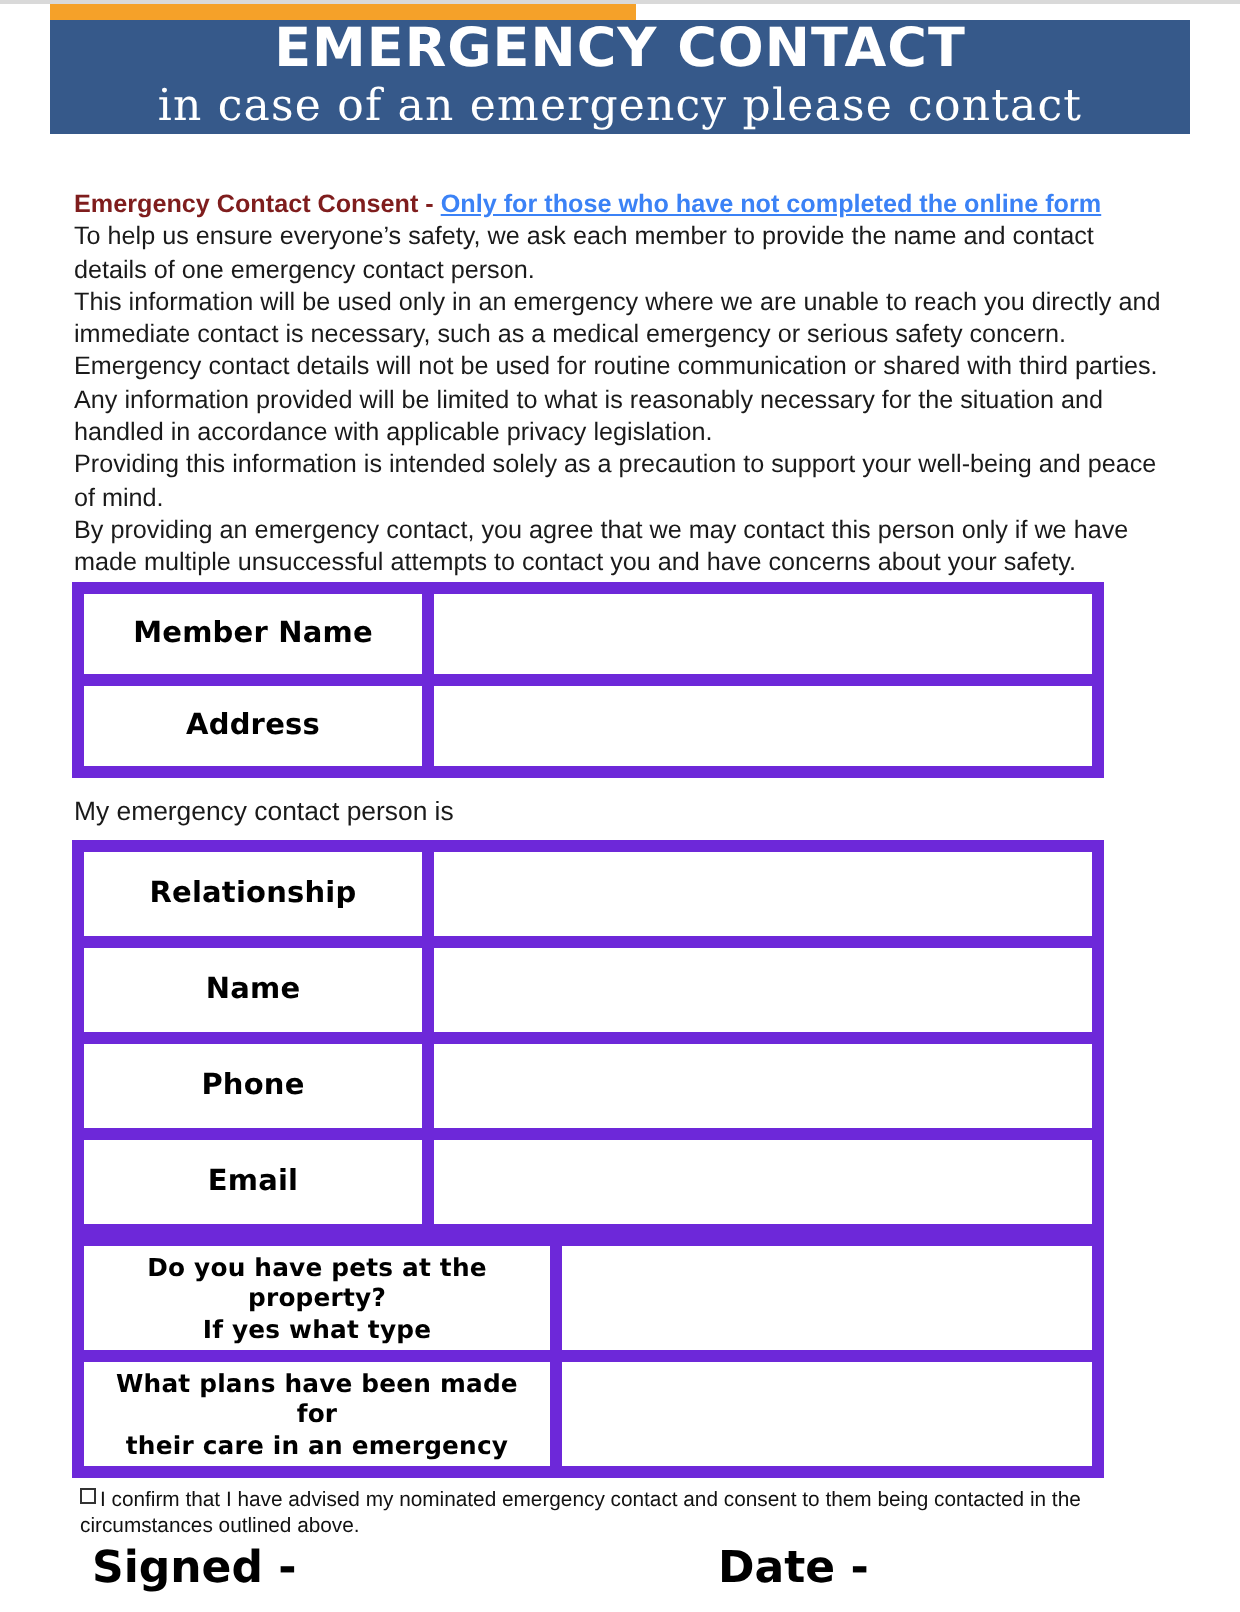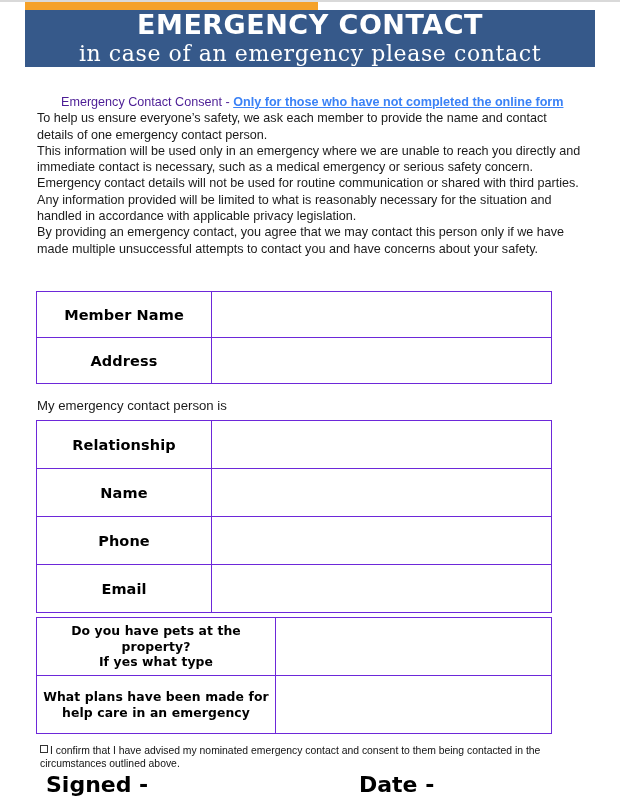--- a/index.html
+++ b/index.html
@@ -85,39 +85,38 @@
     left: 37px;
     width: 545px;
     font-size: 12.6px;
     line-height: 1.295;
     color: #1a1a1a;
   }
   .body-copy p {
     margin: 0;
   }
   .consent-label {
-    font-weight: normal;
-    color: #4c1d95;
-    margin-left: 24px;
+    font-weight: bold;
+    color: #7f1d1d;
   }
   .consent-red {
     color: #3b82f6;
     font-weight: bold;
     text-decoration: underline;
   }
 
   
   .form-table {
     position: absolute;
     border-collapse: collapse;
     table-layout: fixed;
     background: #ffffff;
   }
   .form-table td {
-    border: 1px solid #6d28d9;
+    border: 6px solid #6d28d9;
     padding: 0;
     vertical-align: middle;
     box-sizing: border-box;
   }
   .lbl-cell {
     text-align: center;
     font-weight: bold;
     font-family: "DejaVu Sans", sans-serif;
     letter-spacing: 0.1px;
     padding: 2px 6px !important;
@@ -213,20 +212,21 @@
     <div class="banner-title">EMERGENCY CONTACT</div>
     <div class="banner-subtitle">in case of an emergency please contact</div>
   </div>
 
   <div class="body-copy">
     <p><span class="consent-label">Emergency Contact Consent - </span><span class="consent-red">Only for those who have not completed the online form</span></p>
     <p>To help us ensure everyone’s safety, we ask each member to provide the name and contact details of one emergency contact person.</p>
     <p>This information will be used only in an emergency where we are unable to reach you directly and immediate contact is necessary, such as a medical emergency or serious safety concern.</p>
     <p>Emergency contact details will not be used for routine communication or shared with third parties.</p>
     <p>Any information provided will be limited to what is reasonably necessary for the situation and handled in accordance with applicable privacy legislation.</p>
+    <p>Providing this information is intended solely as a precaution to support your well-being and peace of mind.</p>
     <p>By providing an emergency contact, you agree that we may contact this person only if we have made multiple unsuccessful attempts to contact you and have concerns about your safety.</p>
   </div>
 
   <table class="form-table" id="table-member">
     <tbody>
         <tr>
       <td class="lbl-cell lbl-big" style="width:175px;">Member Name</td>
       <td class="val-cell"></td>
     </tr>
     <tr>
@@ -264,21 +264,21 @@
         <tr>
       <td class="lbl-cell lbl-small" style="width:239px;">
         <div>Do you have pets at the property?</div>
         <div>If yes what type</div>
       </td>
       <td class="val-cell"></td>
     </tr>
     <tr>
       <td class="lbl-cell lbl-small" style="width:239px;">
         <div>What plans have been made for</div>
-        <div>help care in an emergency</div>
+        <div>their care in an emergency</div>
       </td>
       <td class="val-cell"></td>
     </tr>
   </tbody>
     </table>
 
   <div class="confirm-line"><span class="checkbox-glyph"></span><span>I confirm that I have advised my nominated emergency contact and consent to them being contacted in the circumstances outlined above.</span></div>
 
   <div class="sign-row">
     <div class="sign-label" id="signed-label">Signed -</div>

